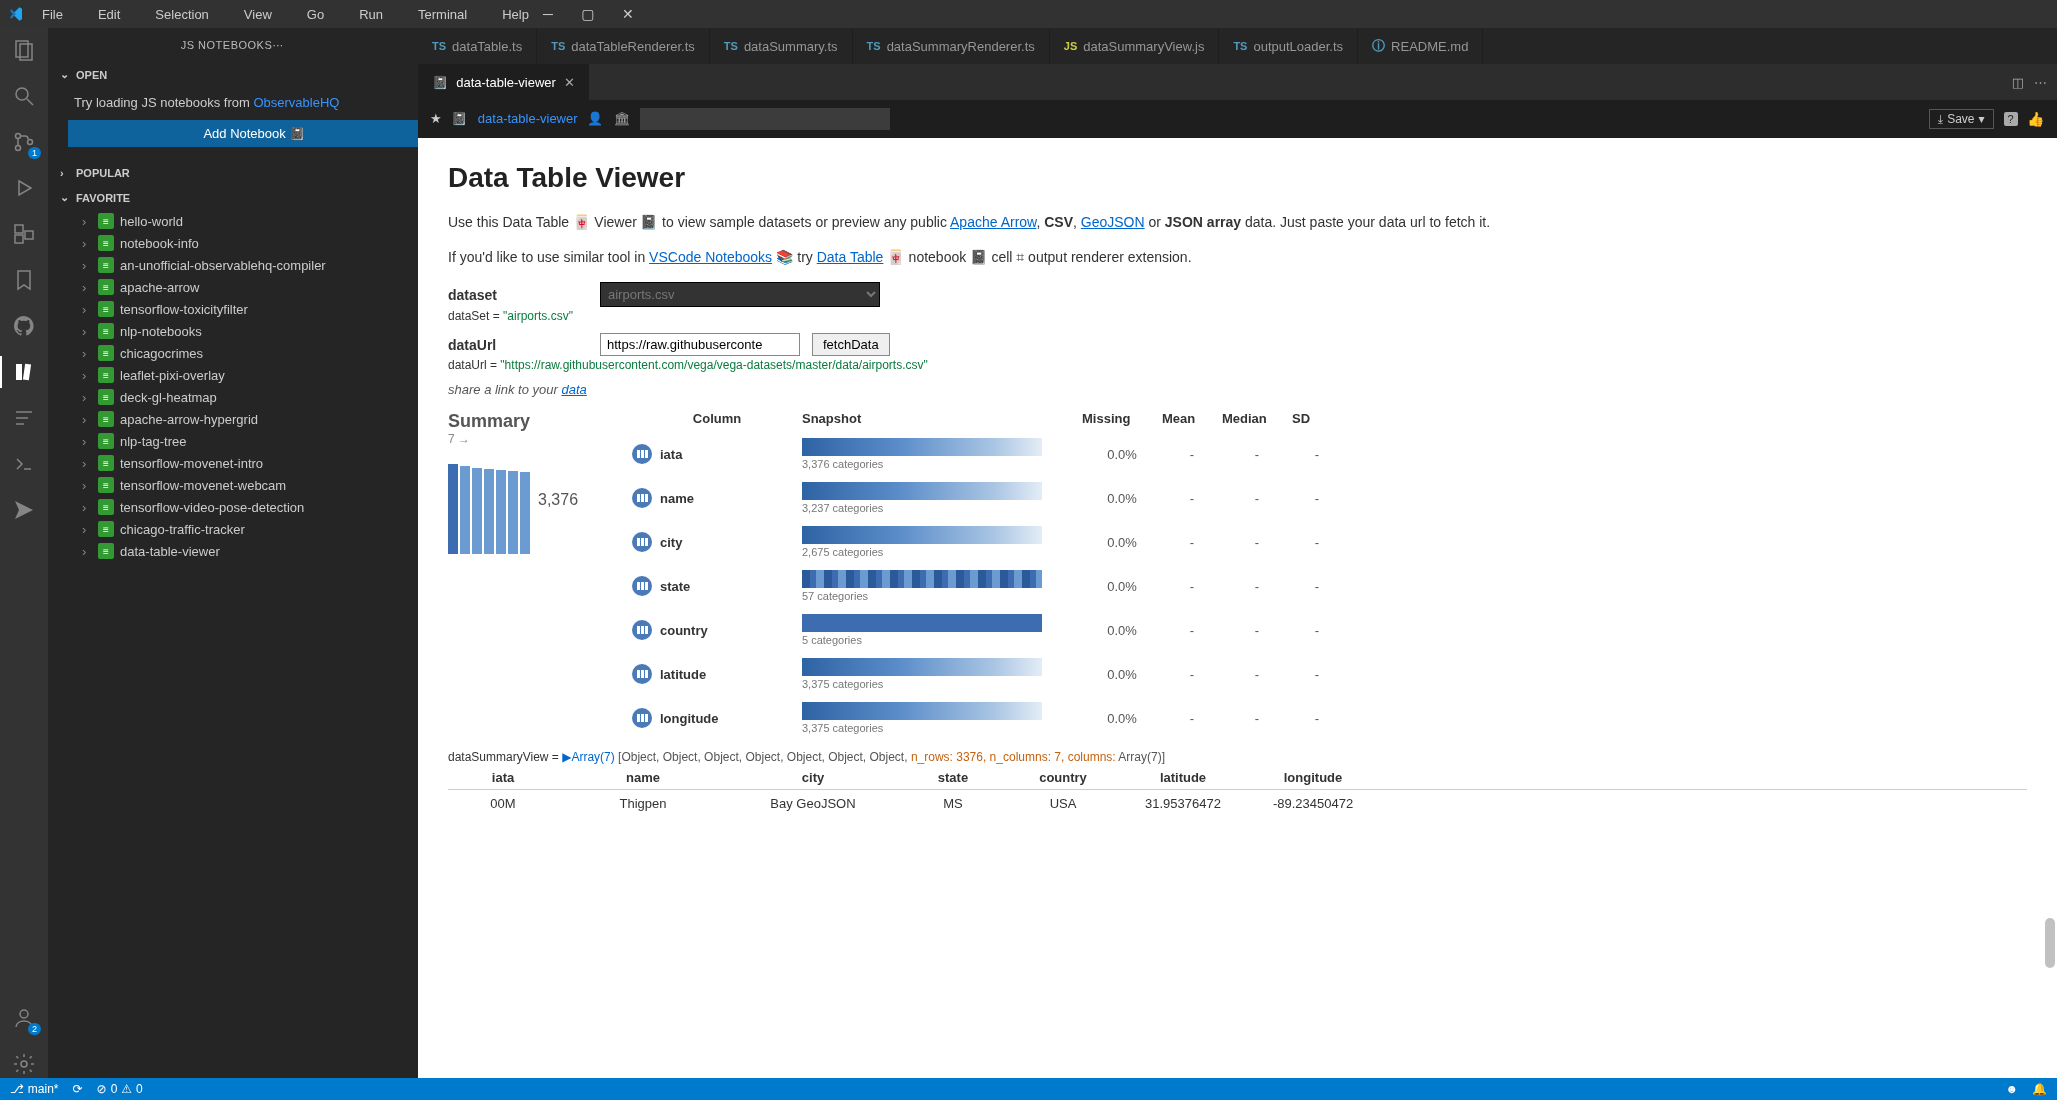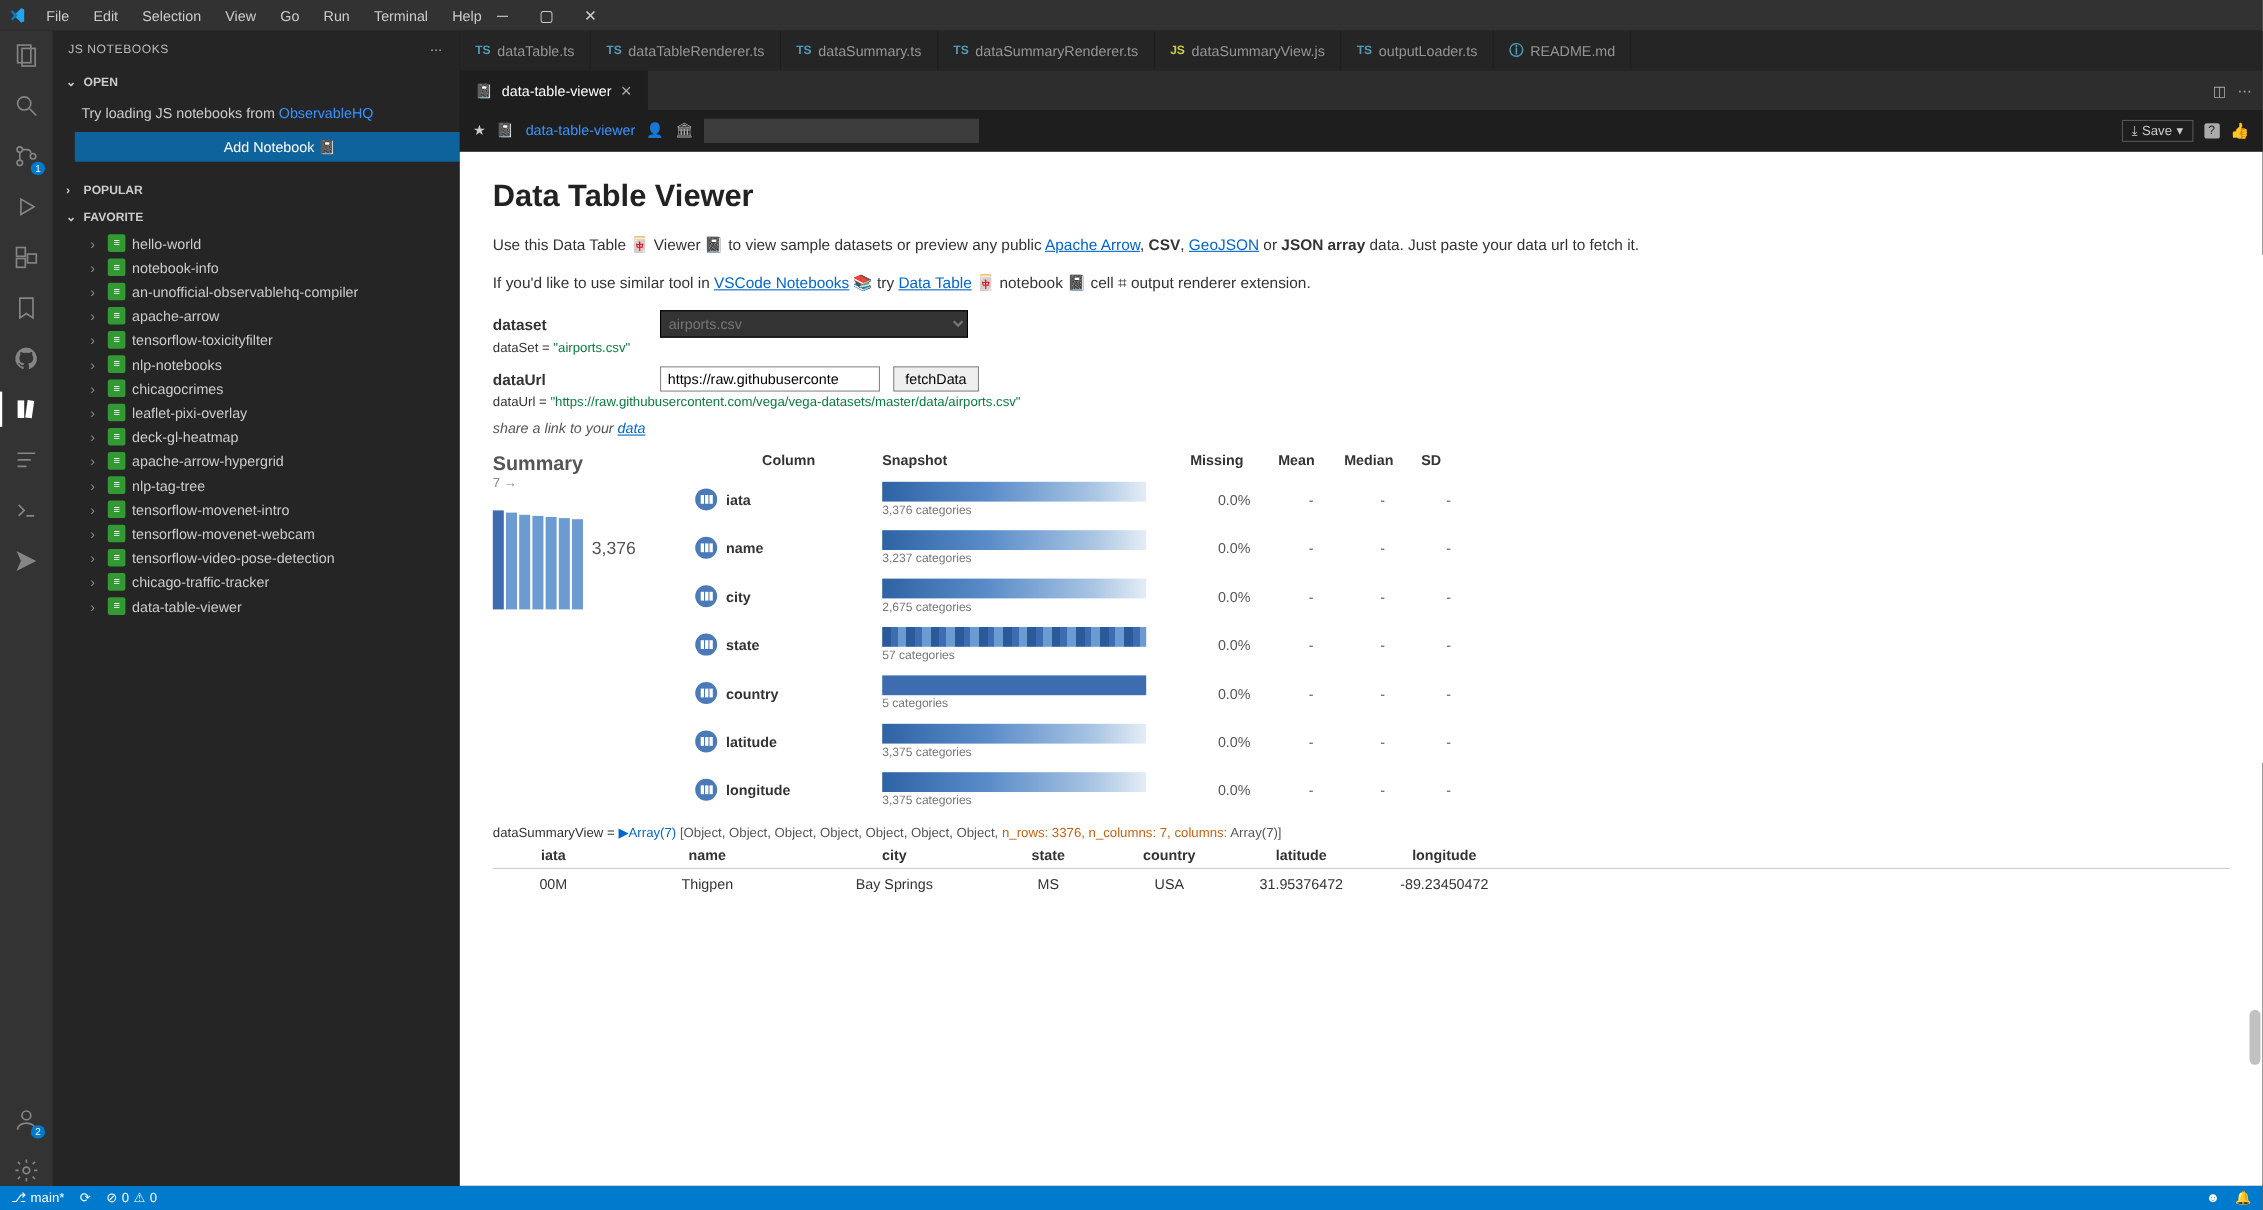--- a/index.html
+++ b/index.html
@@ -1,35 +1,35 @@
 <!DOCTYPE html>
 <html><head>
 <meta charset="utf-8">
 <style>
 * { margin: 0; padding: 0; box-sizing: border-box; font-family: "Segoe UI", -apple-system, sans-serif; }
 body { background: #1e1e1e; color: #cccccc; font-size: 13px; width: 2057px; height: 1100px; overflow: hidden; position: relative; }
 .titlebar { height: 28px; background: #323233; display: flex; align-items: center; padding: 0 8px; font-size: 13px; }
 .titlebar .logo { width: 16px; height: 16px; margin-right: 10px; display:flex; align-items:center; justify-content:center; }
-.titlebar .menus { display: flex; gap: 6px; }
+.titlebar .menus { display: flex; gap: 19px; }
 .titlebar .menus span { padding: 4px 8px; cursor: pointer; color: #cccccc; }
 .titlebar .title { flex: 1; text-align: center; color: #999; font-size: 12px; }
 .titlebar .winbtns { display: flex; gap: 18px; padding-right: 6px; }
 .titlebar .winbtns span { width: 22px; text-align: center; color: #ccc; font-size: 14px; }
 
 .main { display: flex; height: calc(100% - 28px - 22px); }
 
 .activitybar { width: 48px; background: #333333; display: flex; flex-direction: column; align-items: center; padding-top: 8px; gap: 18px; }
 .activitybar .aicon { width: 28px; height: 28px; display:flex; align-items:center; justify-content:center; color: #858585; position:relative; }
 .activitybar .aicon.active { color: #ffffff; }
 .activitybar .aicon.active::before { content:""; position:absolute; left:-10px; top:-2px; bottom:-2px; width:2px; background:#fff; }
 .activitybar .spacer { flex:1; }
 .activitybar .badge { position:absolute; bottom:-3px; right:-3px; background:#007acc; color:#fff; border-radius:8px; font-size:9px; padding:1px 4px; }
 
 .sidebar { width: 370px; background: #252526; display:flex; flex-direction:column; }
-.sidebar-header { height: 34px; display:flex; align-items:center; justify-content:space-between; padding: 0 14px; font-size: 11px; letter-spacing: 0.5px; color:#bbbbbb; }
+.sidebar-header { height: 34px; display:flex; align-items:center; justify-content:center; padding: 0 14px; font-size: 11px; letter-spacing: 0.5px; color:#bbbbbb; }
 .sidebar-header .dots { letter-spacing: 2px; }
 .section { padding: 2px 12px; }
 .section-head { display:flex; align-items:center; gap:4px; font-size:11px; font-weight:700; color:#ccc; padding: 4px 0; }
 .chev { width:12px; display:inline-block; }
 .open-area { padding: 6px 8px 12px 8px; }
 .hint { font-size:13px; color:#ccc; padding: 4px 6px 10px 6px; }
 .hint a { color:#3794ff; text-decoration:none; }
 .addbtn { width: 373px; margin: 0 auto; display:block; background:#0e639c; color:#fff; border:none; padding:6px 0; font-size:13px; text-align:center; }
 .tree { padding: 2px 4px; }
 .tree-item { display:flex; align-items:center; gap:6px; padding: 3px 6px 3px 18px; font-size:13px; color:#ccc; cursor:pointer; }
@@ -599,21 +599,21 @@
         <div>name</div>
         <div>city</div>
         <div>state</div>
         <div>country</div>
         <div>latitude</div>
         <div>longitude</div>
       </div>
       <div class="data-row">
         <div>00M</div>
         <div>Thigpen</div>
-        <div>Bay Springs</div>
+        <div>Bay GeoJSON</div>
         <div>MS</div>
         <div>USA</div>
         <div>31.95376472</div>
         <div>-89.23450472</div>
       </div>
 
       <div class="content-scrollthumb"></div>
     </div>
   </div>
 </div>

